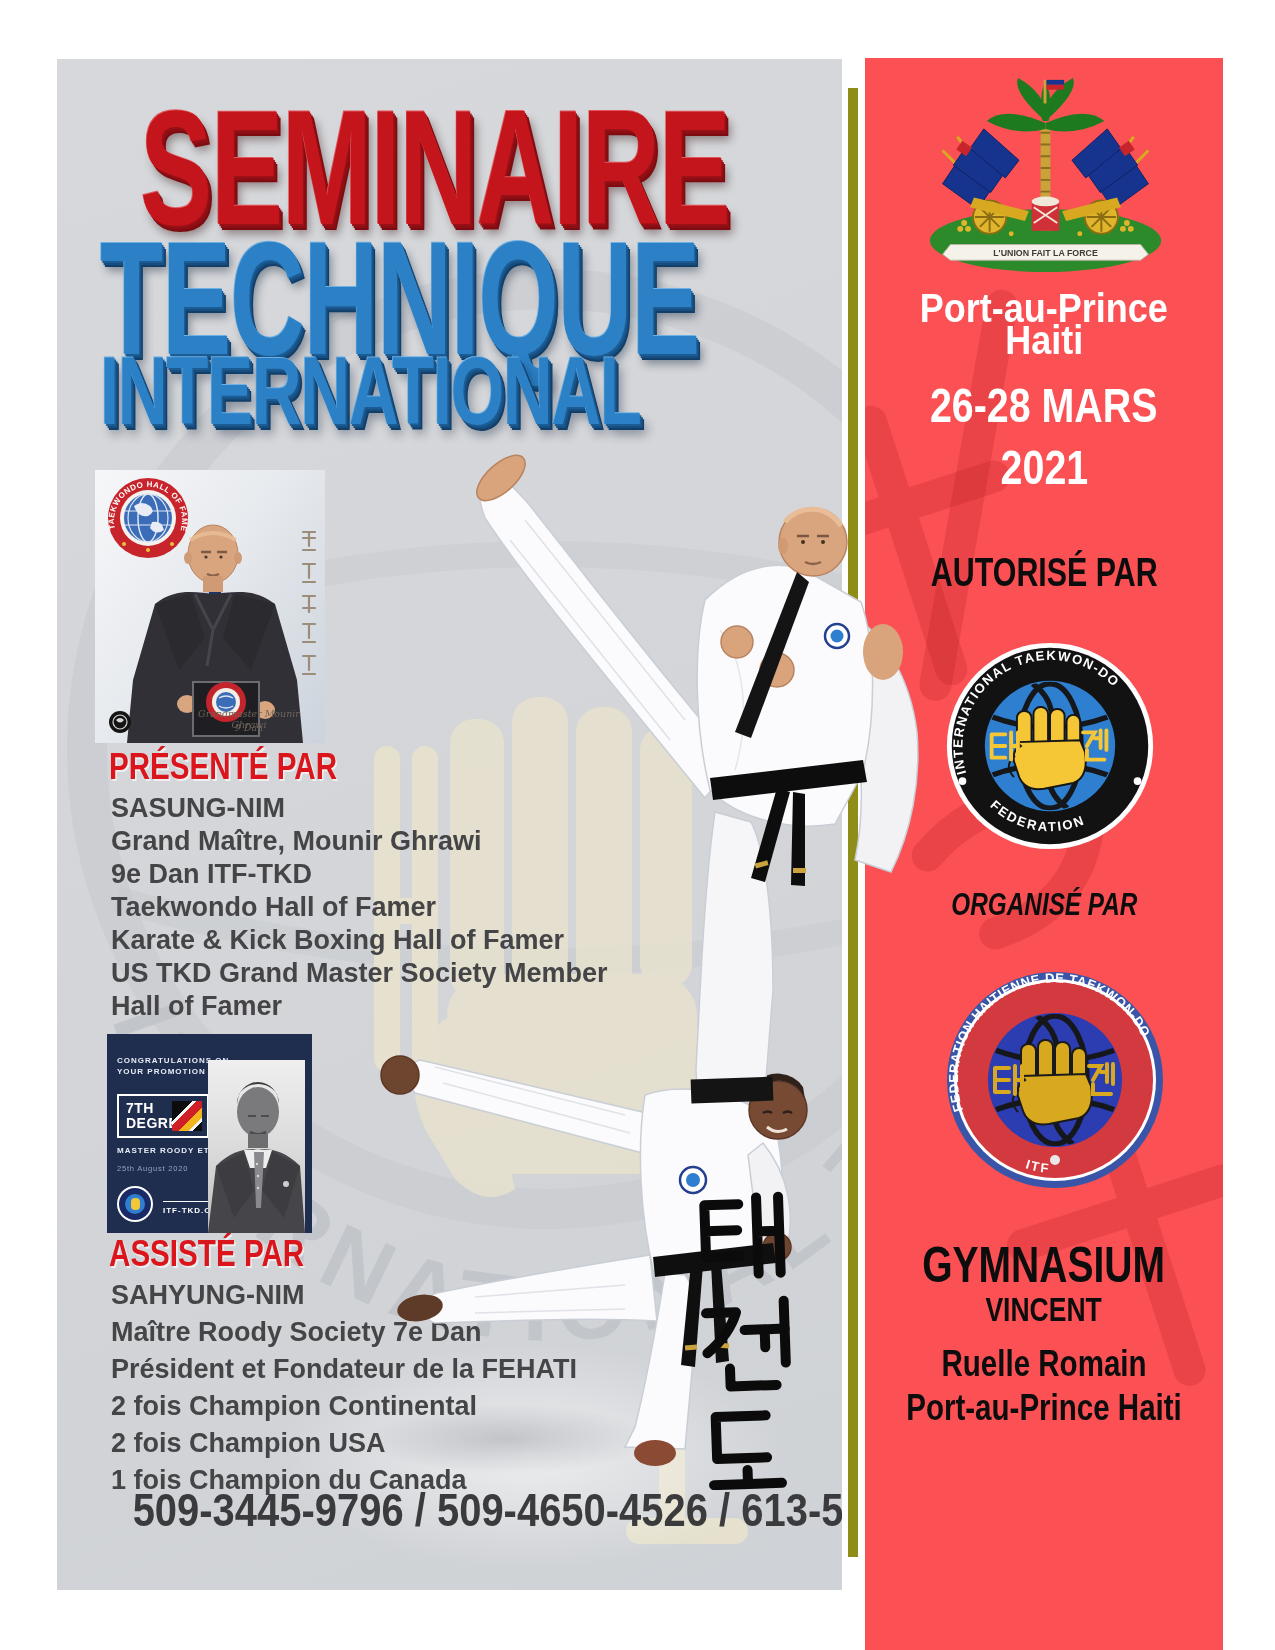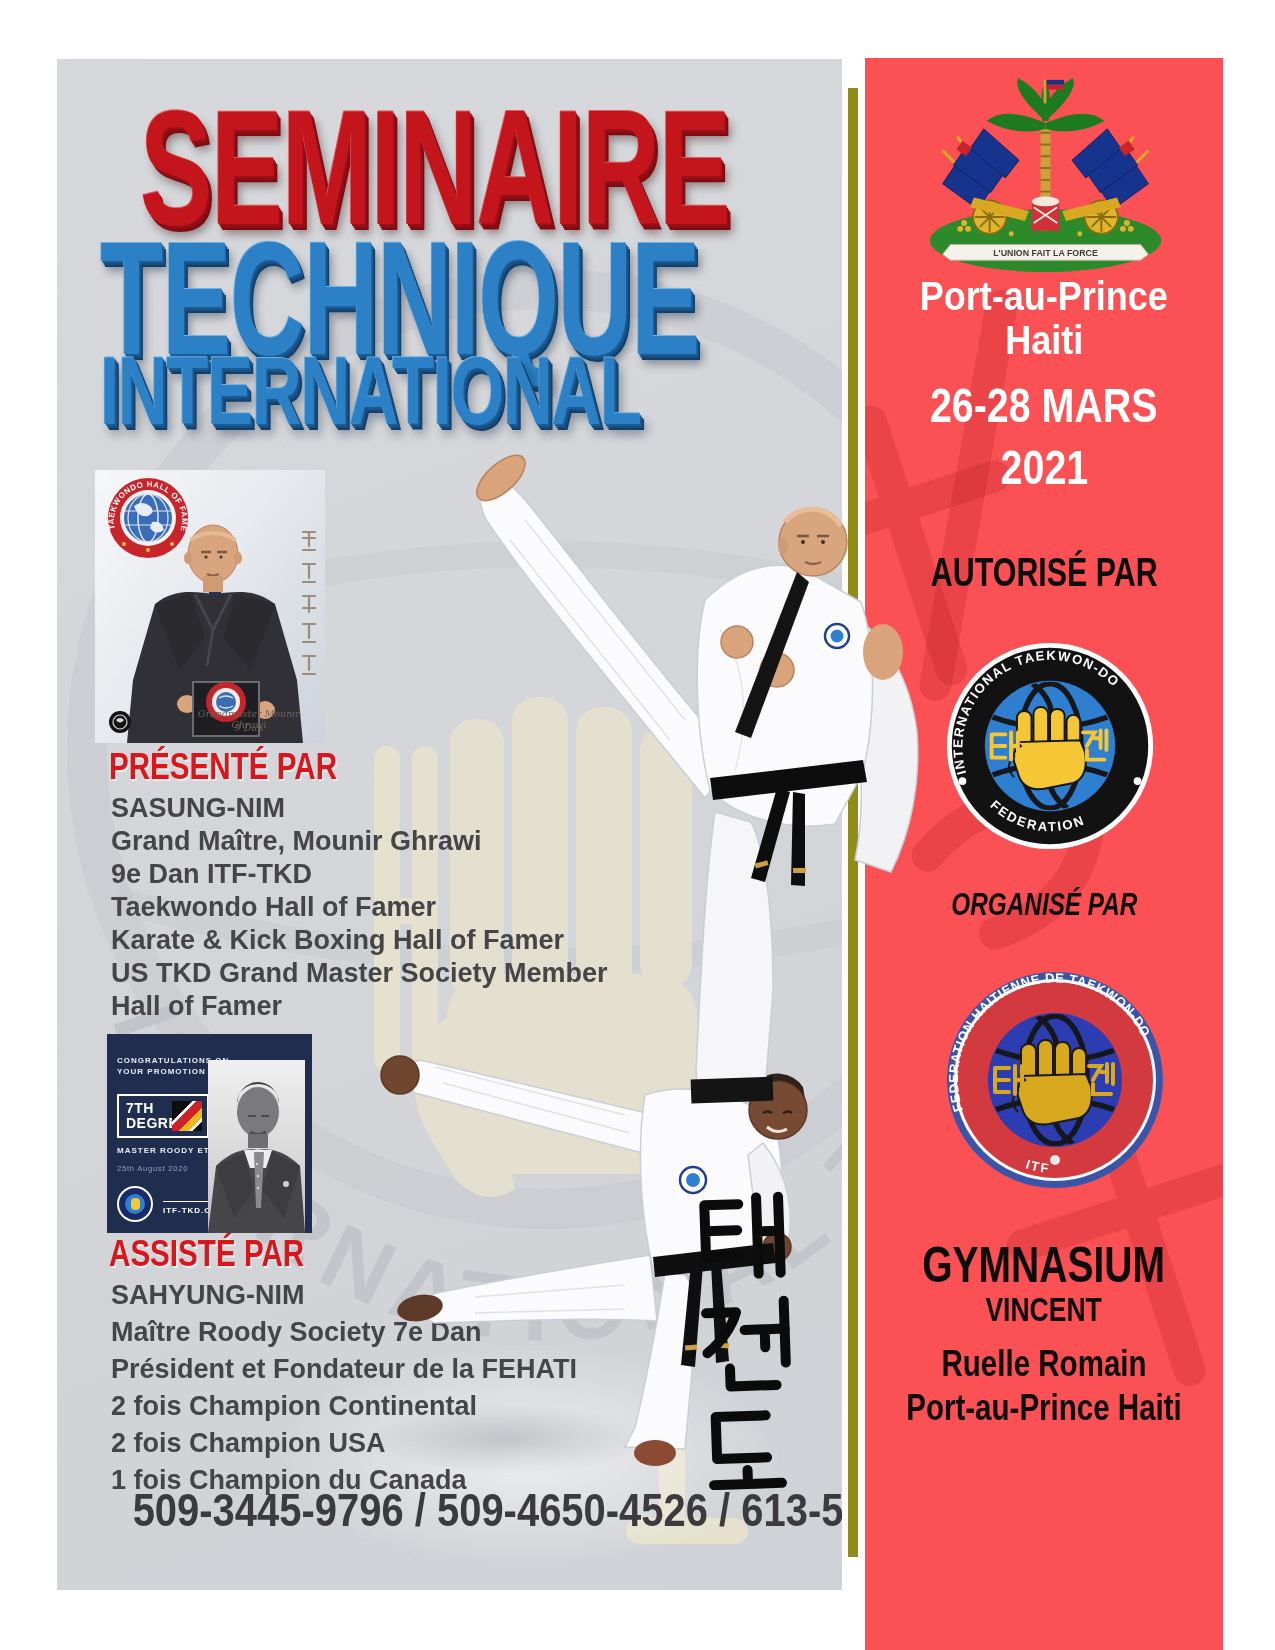--- a/index.html
+++ b/index.html
@@ -298,21 +298,21 @@
         <circle cx="204" cy="160" r="3"></circle>
           <circle cx="212" cy="160" r="3"></circle>
           <circle cx="208" cy="154" r="3"></circle>
         <circle cx="90" cy="165" r="2.5"></circle>
           <circle cx="160" cy="165" r="2.5"></circle>
       </g>
       <path d="M28,176 L222,176 L230,186 L222,192 L28,192 L20,186 Z" fill="#f5f2ea" stroke="#b9b3a4" stroke-width="1"></path>
       <text x="125" y="188" text-anchor="middle" font-size="9" font-weight="700" fill="#3c3a34">L'UNION FAIT LA FORCE</text>
     </svg>
 
-    <div class="ctr sb-white" style="top:218px;font-size:40px;"><span class="cxc" style="--sx:.9">Port-au-Prince</span></div>
+    <div class="ctr sb-white" style="top:230px;font-size:40px;"><span class="cxc" style="--sx:.9">Port-au-Prince</span></div>
     <div class="ctr sb-white" style="top:262px;font-size:40px;"><span class="cxc" style="--sx:.9">Haiti</span></div>
     <div class="ctr sb-white" style="top:324px;font-size:48px;"><span class="cxc" style="--sx:.82">26-28 MARS</span></div>
     <div class="ctr sb-white" style="top:386px;font-size:48px;"><span class="cxc" style="--sx:.82">2021</span></div>
 
     <div class="ctr sb-black" style="top:494px;font-size:40px;"><span class="cxc" style="--sx:.76">AUTORISÉ PAR</span></div>
 
     <svg class="abs" style="left:78px;top:581px;" width="214" height="214" viewBox="-110 -110 220 220">
       <circle r="106" fill="#ffffff"></circle>
       <circle r="101" fill="#121212"></circle>
       <circle r="67" fill="#2e7fd0"></circle>

